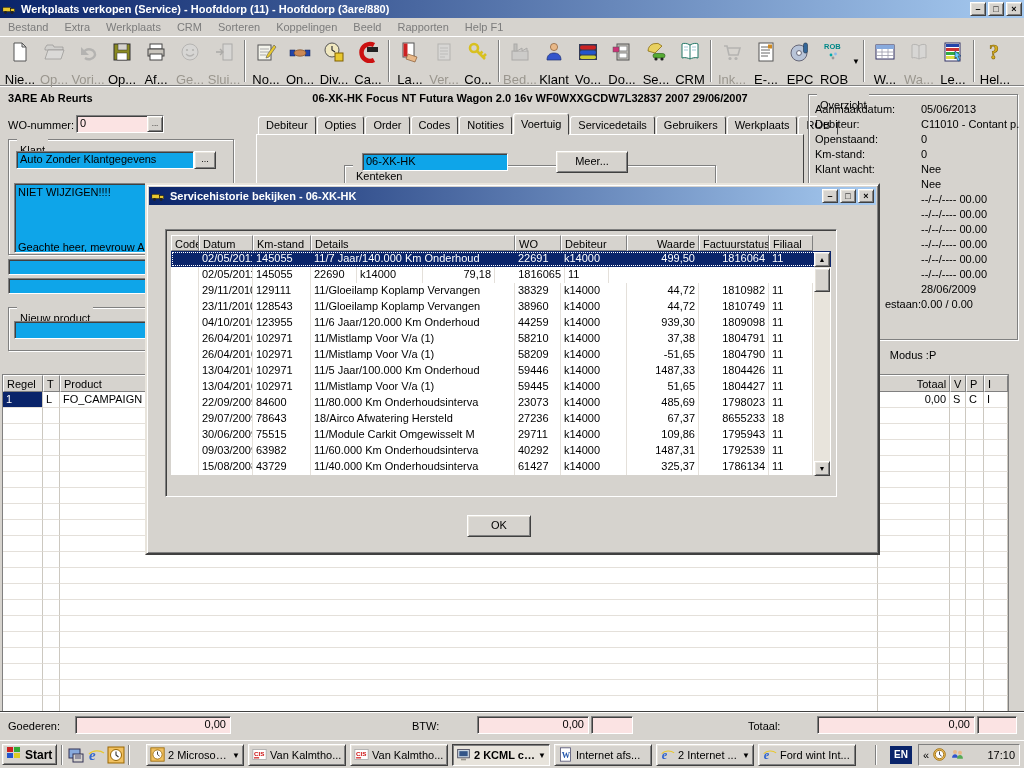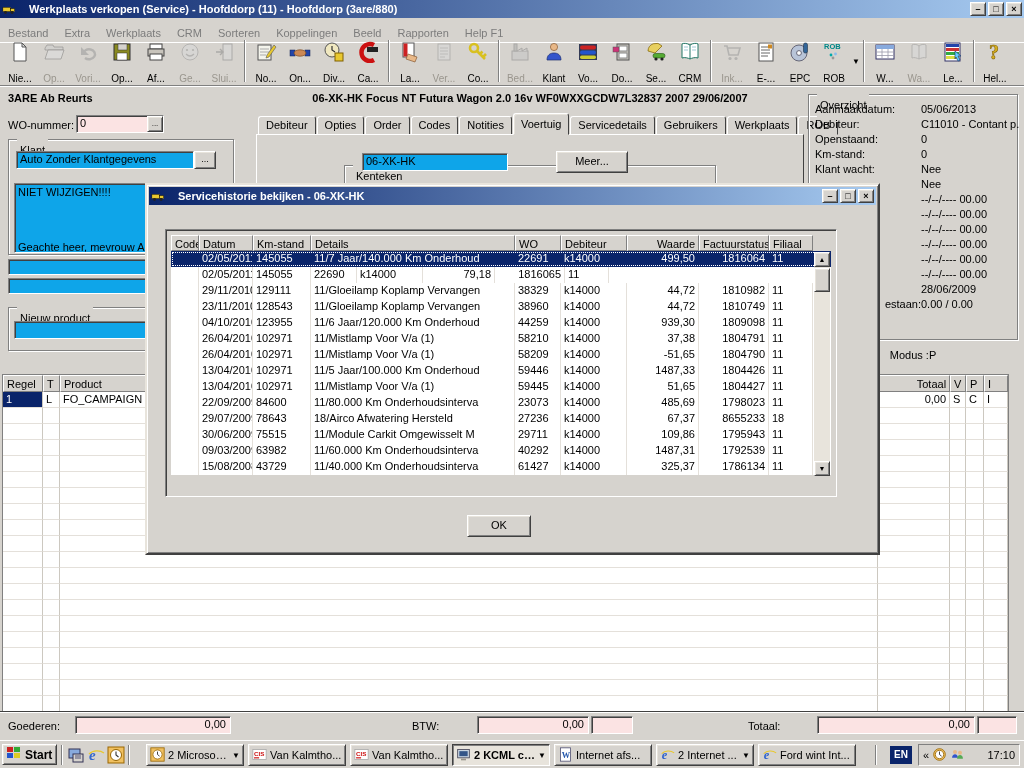--- a/index.html
+++ b/index.html
@@ -9,35 +9,35 @@
 
   
   .raised { background:#d6d3ce; border:1px solid; border-color:#fff #404040 #404040 #fff; box-shadow:inset 1px 1px 0 #e8e4dc, inset -1px -1px 0 #808080; }
   .sunken { background:#0ea5e9; border:1px solid; border-color:#808080 #fff #fff #808080; box-shadow:inset 1px 1px 0 #404040; }
   .pink { background:#fbe3e3; }
   .groupbox { position:absolute; border:1px solid #808080; box-shadow:inset 1px 1px 0 #fff, 1px 1px 0 #fff; }
   .groupbox>.legend { position:absolute; top:-7px; left:8px; background:#d6d3ce; padding:11px 3px; }
 
   
   .titlebar { position:absolute; left:0; top:0; right:0; height:18px; background:linear-gradient(90deg,#0a246a,#a6caf0); display:flex; align-items:center; padding:0 2px; }
-  .titlebar .ttext { color:#fff; font-weight:bold; margin-left:13px; white-space:nowrap; overflow:hidden; flex:1; }
+  .titlebar .ttext { color:#fff; font-weight:bold; margin-left:5px; white-space:nowrap; overflow:hidden; flex:1; }
   .winbtns { display:flex; gap:2px; }
   .winbtn { width:16px; height:14px; font-size:9px; font-weight:bold; display:flex; align-items:center; justify-content:center; line-height:1; color:#000; }
   .ticon svg { display:block; }
 
   
-  #menubar { position:absolute; left:0; top:18px; right:0; height:19px; display:flex; align-items:center; border-bottom:1px solid #fff;margin-top:6px; }
+  #menubar { position:absolute; left:0; top:18px; right:0; height:19px; display:flex; align-items:center; border-bottom:1px solid #fff; }
   .menu-item { padding:0 8px; color:#7c7c7c; }
 
   
   #toolbar { position:absolute; left:0; top:37px; right:0; height:49px; display:flex; align-items:center; padding-left:3px; border-bottom:1px solid #808080; box-shadow:0 1px 0 #fff; }
   .tbtn { width:34px; height:45px; display:flex; flex-direction:column; align-items:center; justify-content:flex-start; padding-top:2px; }
   .tbtn .ticn { width:24px; height:24px; display:flex; align-items:center; justify-content:center; }
   .tbtn .ticn svg { width:22px; height:22px; }
-  .tbtn .tlabel { font-size:10px; margin-top:9px; white-space:nowrap; }
+  .tbtn .tlabel { font-size:13px; margin-top:9px; white-space:nowrap; }
   .tbtn.disabled .ticn svg { filter:grayscale(1) opacity(.55); }
   .tbtn.disabled .tlabel { color:#9a968e; }
   .tsep { width:2px; height:42px; margin:0 3px; border-left:1px solid #808080; border-right:1px solid #fff; }
   .tdrop { font-size:8px; margin-left:1px; align-self:center; }
 
   
   #customer-name { position:absolute; left:8px; top:92px; font-weight:bold; }
   #vehicle-title { position:absolute; left:248px; top:92px; width:564px; text-align:center; font-weight:bold; white-space:nowrap; }
 
   

